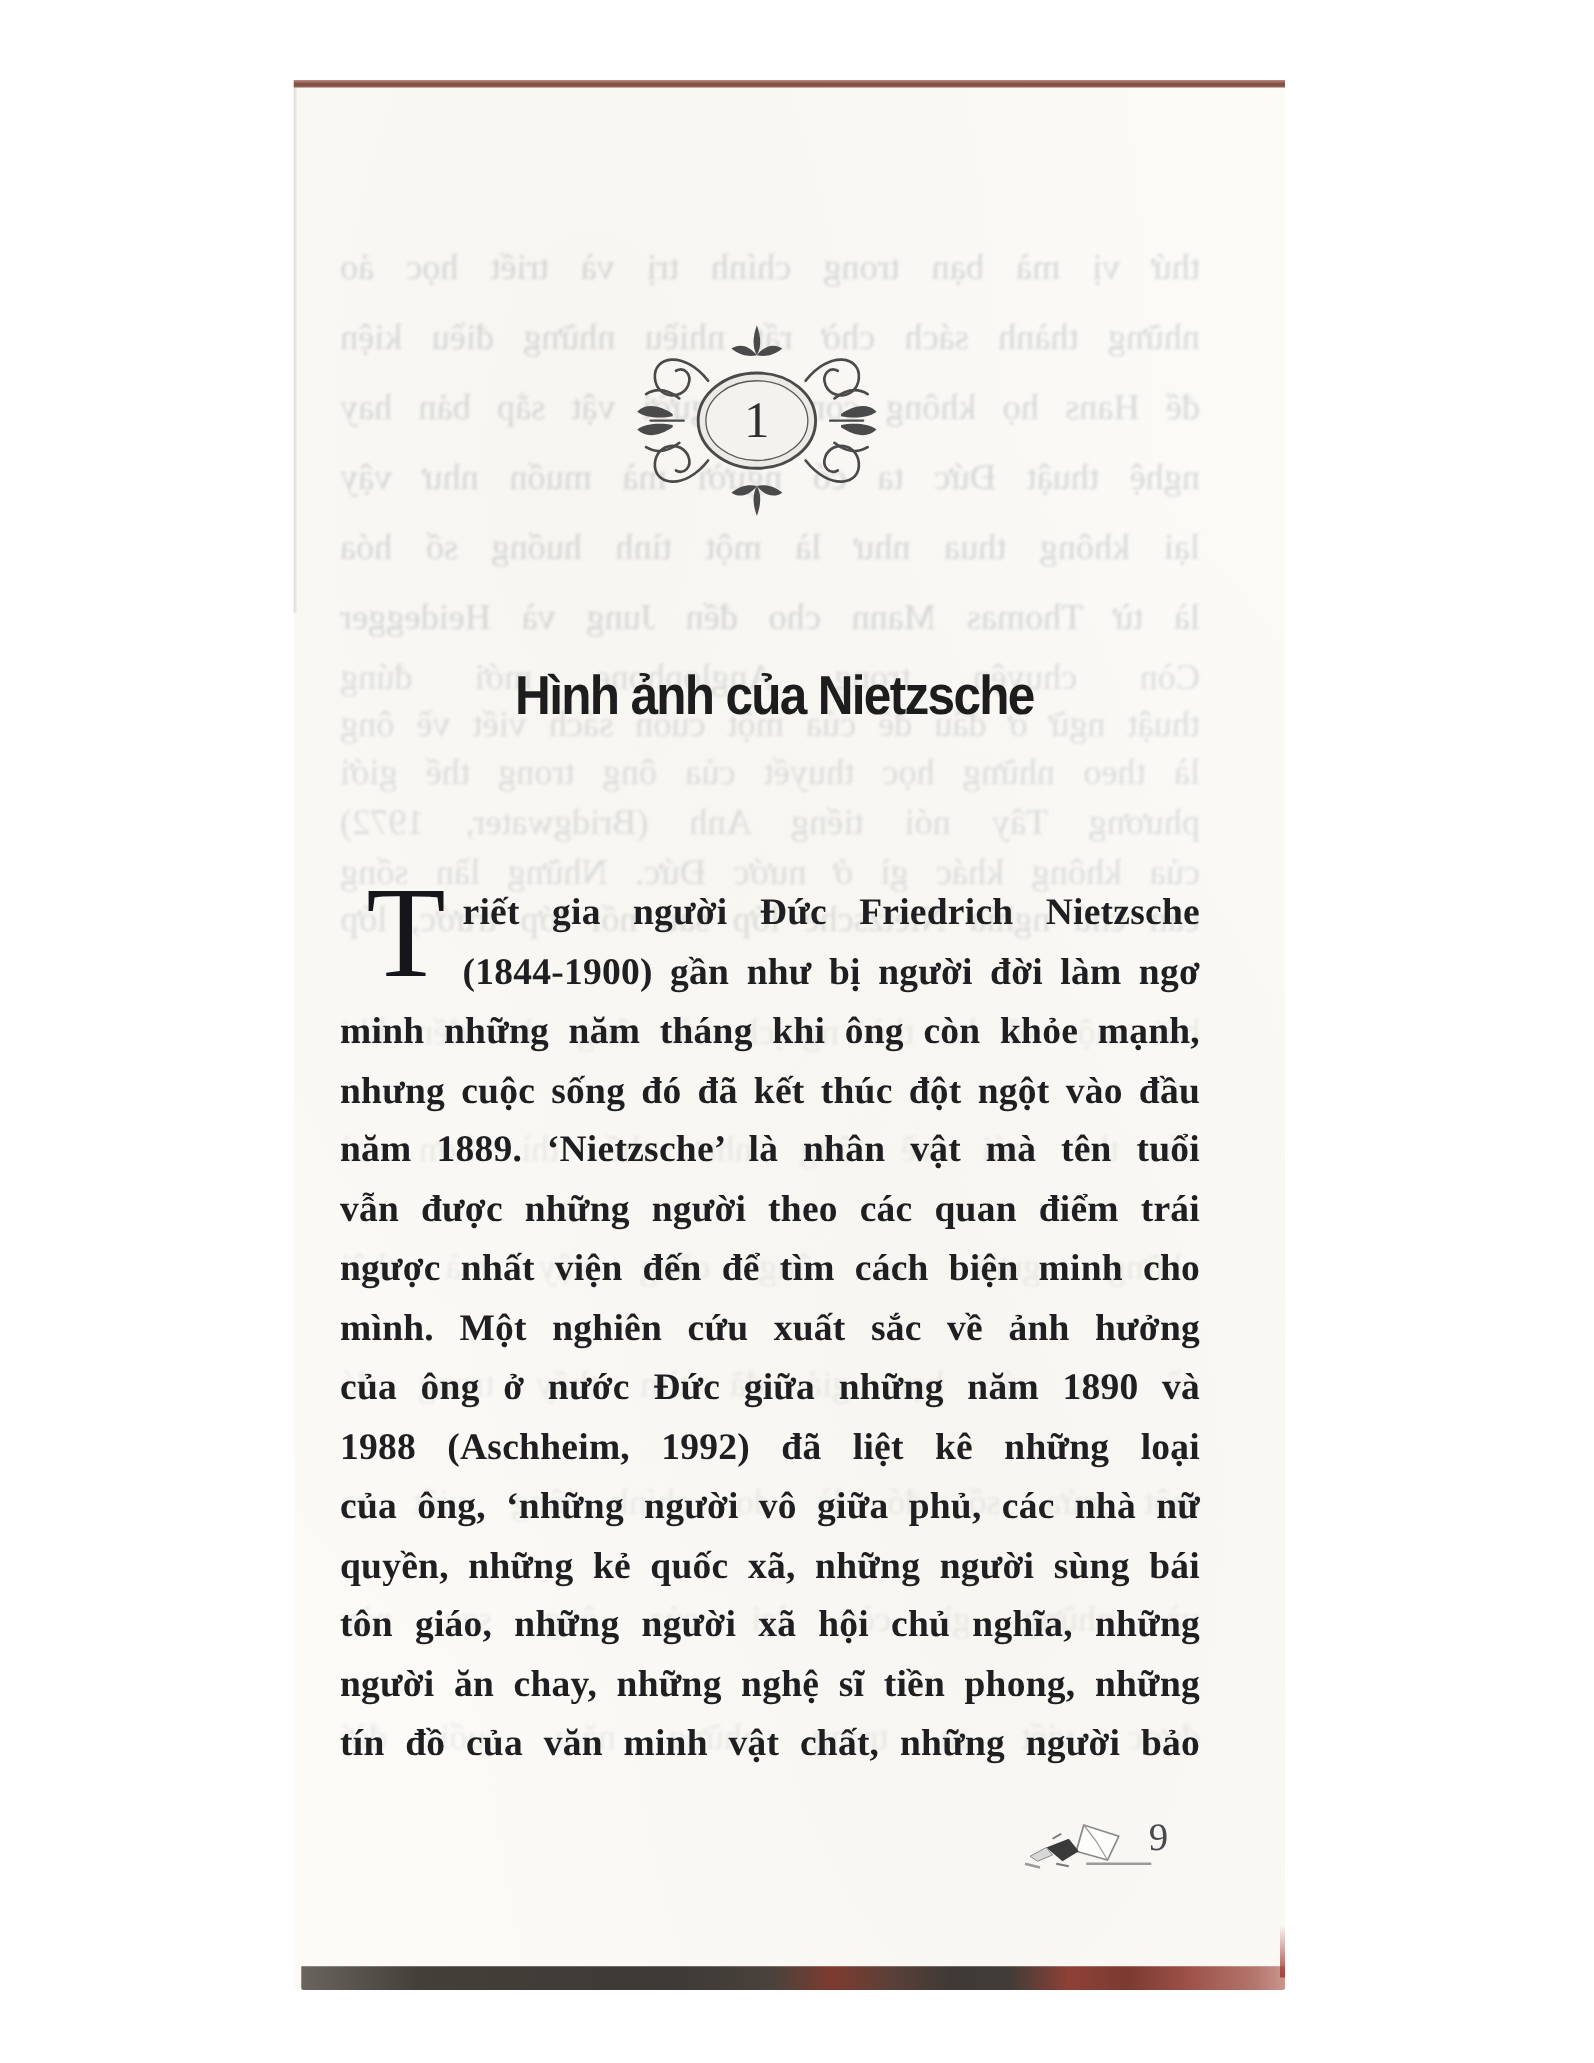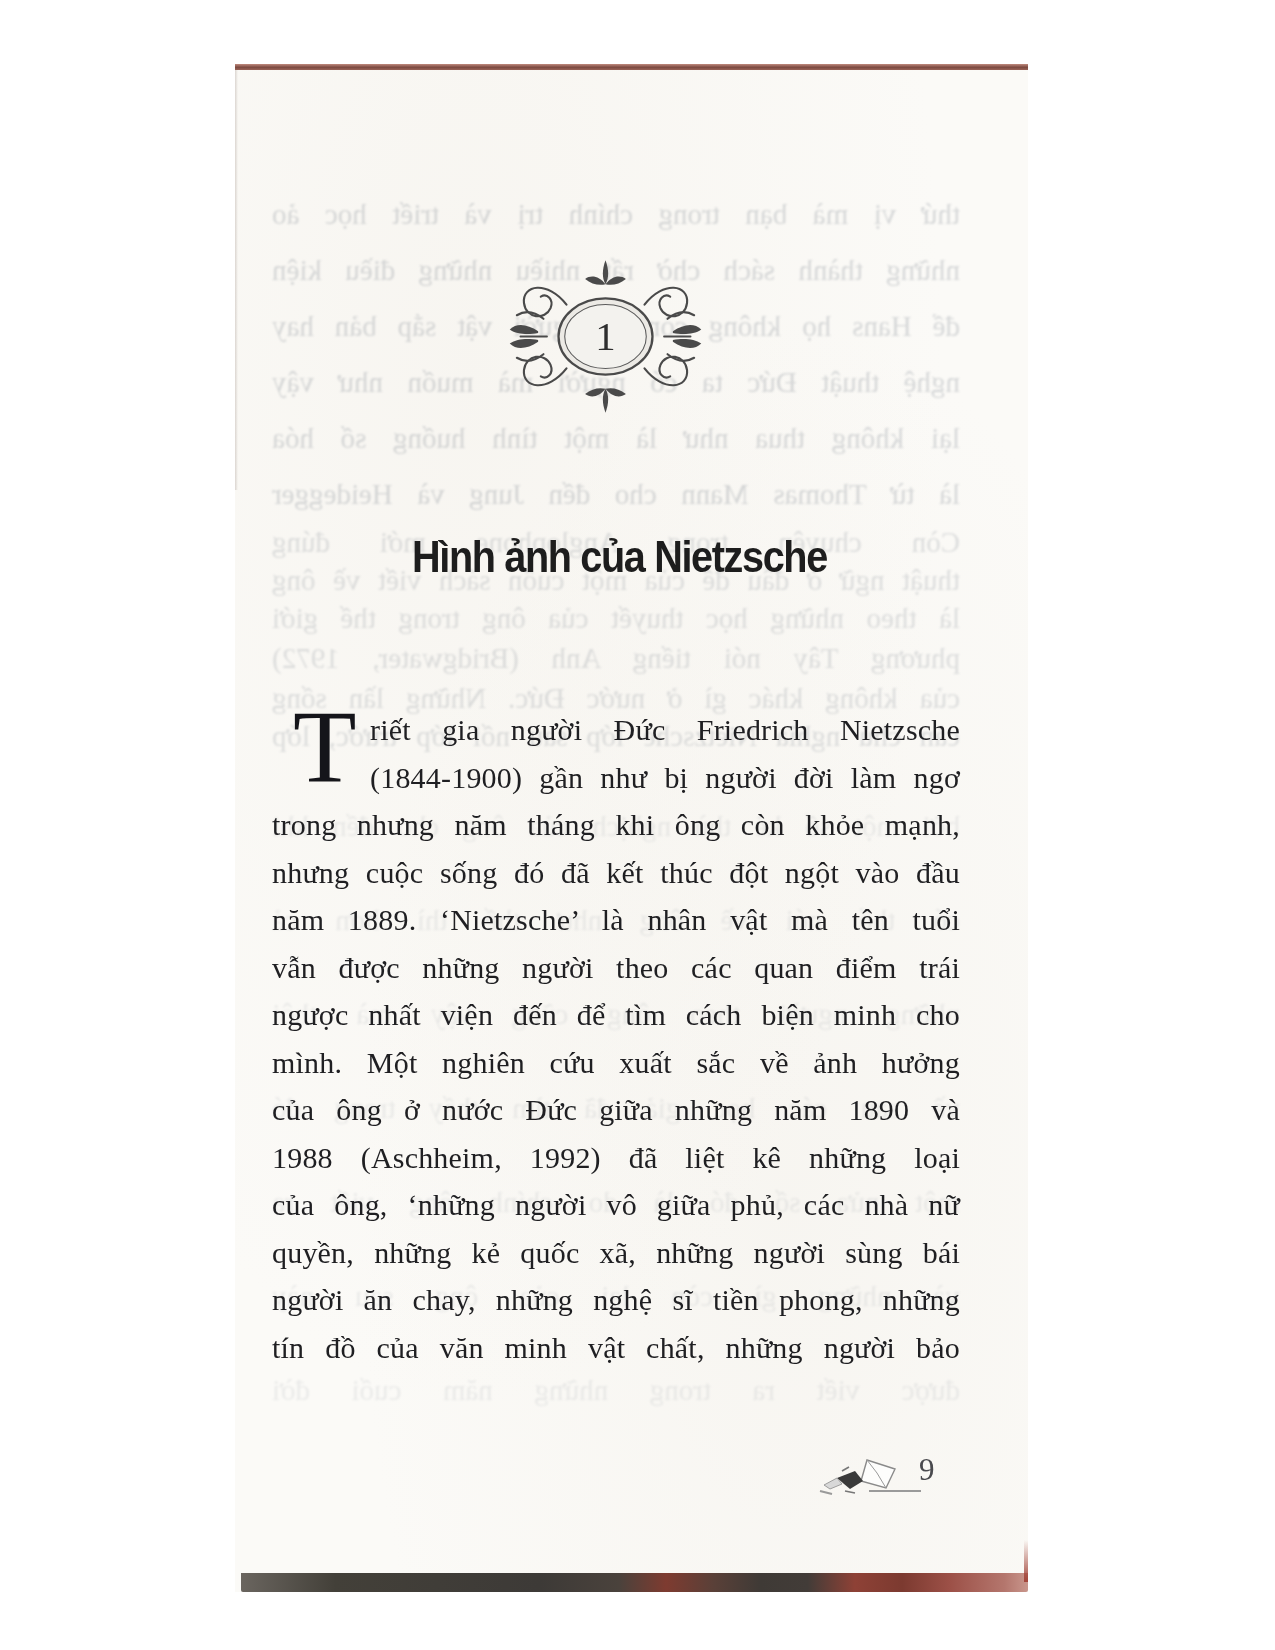--- a/index.html
+++ b/index.html
@@ -62,20 +62,21 @@
   .dropcap{
     position:absolute;left:21px;top:2px;
     font-family:"Liberation Serif",serif;font-size:104px;line-height:78px;
     color:#15151a;font-weight:400;
   }
   .body-line{
     height:47.5px;line-height:47.5px;
     font-size:30px;color:#1f1f22;
     text-align:justify;text-align-last:justify;white-space:nowrap;
     letter-spacing:.2px;
+    font-weight:bold;
   }
   .body-line.indented{padding-left:98px;}
 
   
   .footer{position:absolute;left:0;top:1386px;width:100%;height:70px;z-index:2;}
   .quill{position:absolute;left:582px;top:2px;width:100px;height:48px;}
   .footer-rule{position:absolute;left:634px;top:40px;width:52px;height:2px;background:#9a9a9a;}
   .page-number{
     position:absolute;left:684px;top:2px;
     font-family:"Liberation Serif",serif;font-size:31px;color:#4a4a4e;
@@ -139,30 +140,31 @@
       </svg>
     </div>
 
     <h1 class="title">Hình ảnh của Nietzsche</h1>
 
     <div class="body-block">
       <span class="dropcap">T</span>
       <div id="body-lines">
           <div class="body-line indented">riết gia người Đức Friedrich Nietzsche</div>
           <div class="body-line indented">(1844-1900) gần như bị người đời làm ngơ</div>
-          <div class="body-line">trong nhưng năm tháng khi ông còn khỏe mạnh,</div>
+          <div class="body-line">minh những năm tháng khi ông còn khỏe mạnh,</div>
           <div class="body-line">nhưng cuộc sống đó đã kết thúc đột ngột vào đầu</div>
           <div class="body-line">năm 1889. ‘Nietzsche’ là nhân vật mà tên tuổi</div>
           <div class="body-line">vẫn được những người theo các quan điểm trái</div>
           <div class="body-line">ngược nhất viện đến để tìm cách biện minh cho</div>
           <div class="body-line">mình. Một nghiên cứu xuất sắc về ảnh hưởng</div>
           <div class="body-line">của ông ở nước Đức giữa những năm 1890 và</div>
           <div class="body-line">1988 (Aschheim, 1992) đã liệt kê những loại</div>
           <div class="body-line">của ông, ‘những người vô giữa phủ, các nhà nữ</div>
           <div class="body-line">quyền, những kẻ quốc xã, những người sùng bái</div>
+          <div class="body-line">tôn giáo, những người xã hội chủ nghĩa, những</div>
           <div class="body-line">người ăn chay, những nghệ sĩ tiền phong, những</div>
           <div class="body-line">tín đồ của văn minh vật chất, những người bảo</div>
         </div>
     </div>
 
     <div class="footer">
       <svg class="quill" viewBox="0 0 100 48">
         <path d="M50,8 L78,17 L69,36 L44,29 Z" fill="#fdfdfc" stroke="#8a8a8a" stroke-width="1.4"></path>
         <path d="M50,8 L60,21 L69,36" fill="none" stroke="#9a9a9a" stroke-width="1"></path>
         <path d="M20,26 L38,19 L46,29 L33,37 Z" fill="#3a3a3a"></path>

